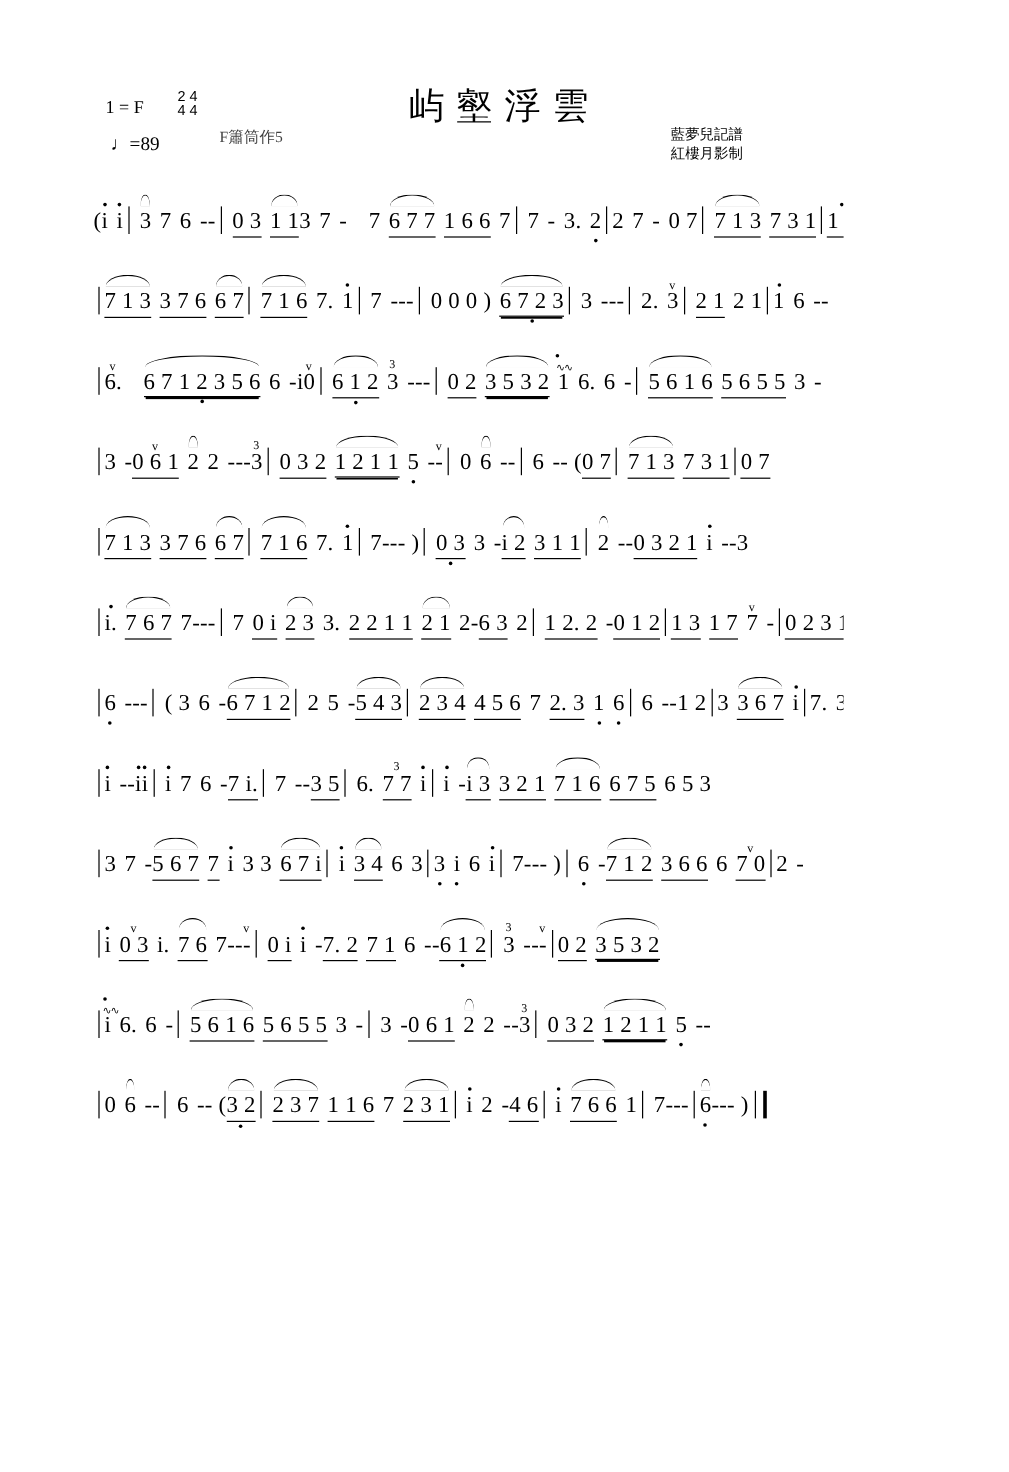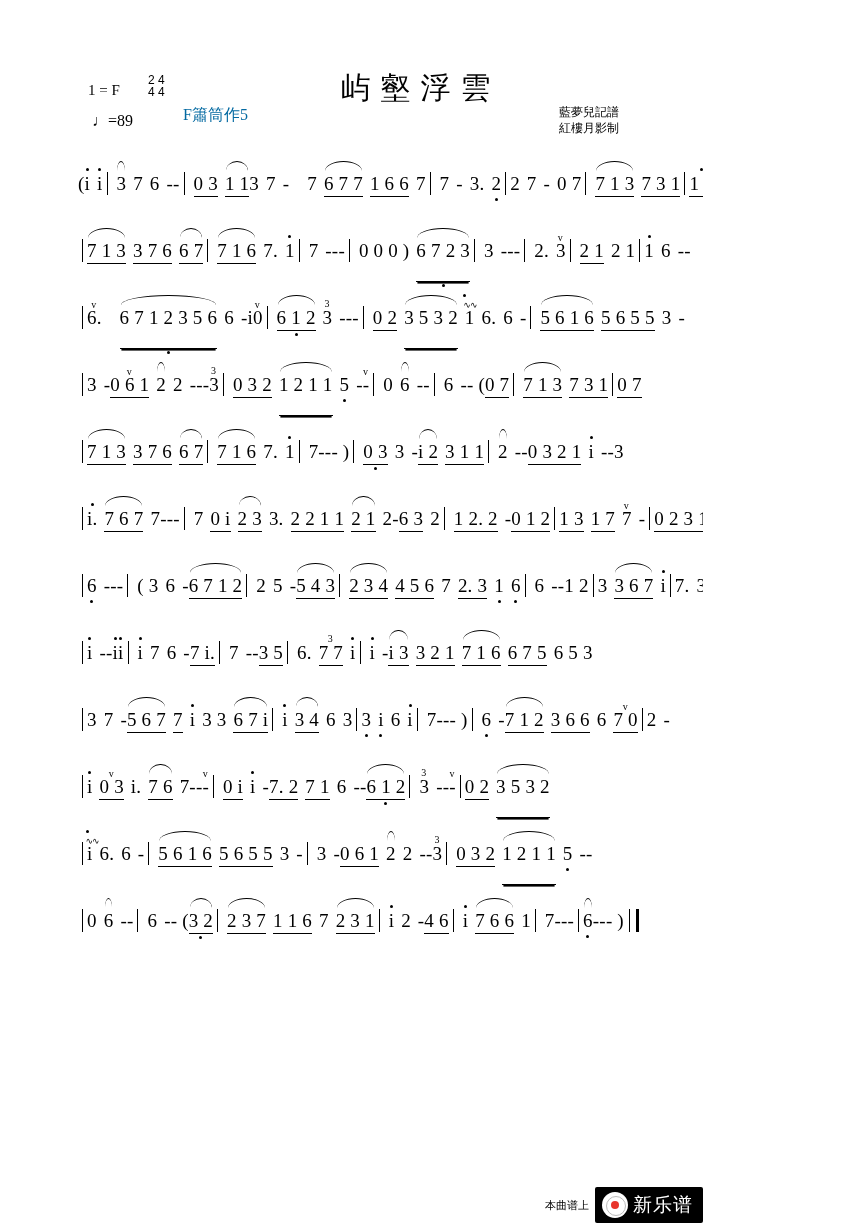--- a/index.html
+++ b/index.html
@@ -44,22 +44,22 @@
     left: 92px;
     top: 112px;
     font-size: 16px;
     color: #000;
     white-space: nowrap;
   }
   .instr {
     position: absolute;
     left: 183px;
     top: 105px;
-    font-size: 16px;
-    color: #0369a1;
+    font-size: 13px;
+    color: #404040;
     white-space: nowrap;
   }
   .title {
     position: absolute;
     left: 0;
     top: 68px;
     width: 841px;
     text-align: center;
     font-size: 30px;
     letter-spacing: 10px;
@@ -131,21 +131,21 @@
     border-left: 1px solid #000;
     border-right: 3px solid #000;
     vertical-align: -5px;
     margin: 0 3px 0 5px;
   }
   .sp { display: inline-block; width: 7px; }
   .sp2 { display: inline-block; width: 13px; }
 
   
   .u1 { border-bottom: 1.4px solid #000; padding-bottom: 1px; }
-  .u2 { border-bottom: 1.4px solid #000; padding-bottom: 19px;
+  .u2 { border-bottom: 1.4px solid #000; padding-bottom: 0;
         box-shadow: 0 3px 0 -1.4px #000; }
   
   .oct-up::before {
     content: "";
     position: absolute;
     left: 50%;
     top: -5px;
     margin-left: -1.5px;
     width: 3px; height: 3px;
     border-radius: 50%;
@@ -400,21 +400,14 @@
         <span class="nt">6</span><span class="sp"></span><span class="nt">-</span><span class="nt">- (</span><span class="nt u1 slur oct-dn">3 2</span><span class="bar"></span>
         <span class="nt u1 slur">2 3 7</span><span class="sp"></span><span class="nt u1">1 1 6</span><span class="sp"></span><span class="nt">7</span><span class="sp"></span><span class="nt u1 slur">2 3 1</span><span class="bar"></span>
         <span class="nt oct-up">i</span><span class="sp"></span><span class="nt">2</span><span class="sp"></span><span class="nt">-</span><span class="nt u1">4 6</span><span class="bar"></span>
         <span class="nt oct-up">i</span><span class="sp"></span><span class="nt u1 slur">7 6 6</span><span class="sp"></span><span class="nt">1</span><span class="bar"></span>
         <span class="nt">7</span><span class="nt">-</span><span class="nt">-</span><span class="nt">-</span><span class="bar"></span><span class="nt oct-dn slur">6</span><span class="nt">-</span><span class="nt">-</span><span class="nt">- )</span><span class="bar2"></span>
       </div>
     </div>
 
   </div>
 
-  <div class="footer-mark">
-    <span class="footer-note">本曲谱上</span>
-    <span class="logo-box">
-      <span class="logo-disc"></span>
-      <span class="logo-text">新乐谱</span>
-    </span>
-  </div>
 
 </div>
 
 </body></html>

